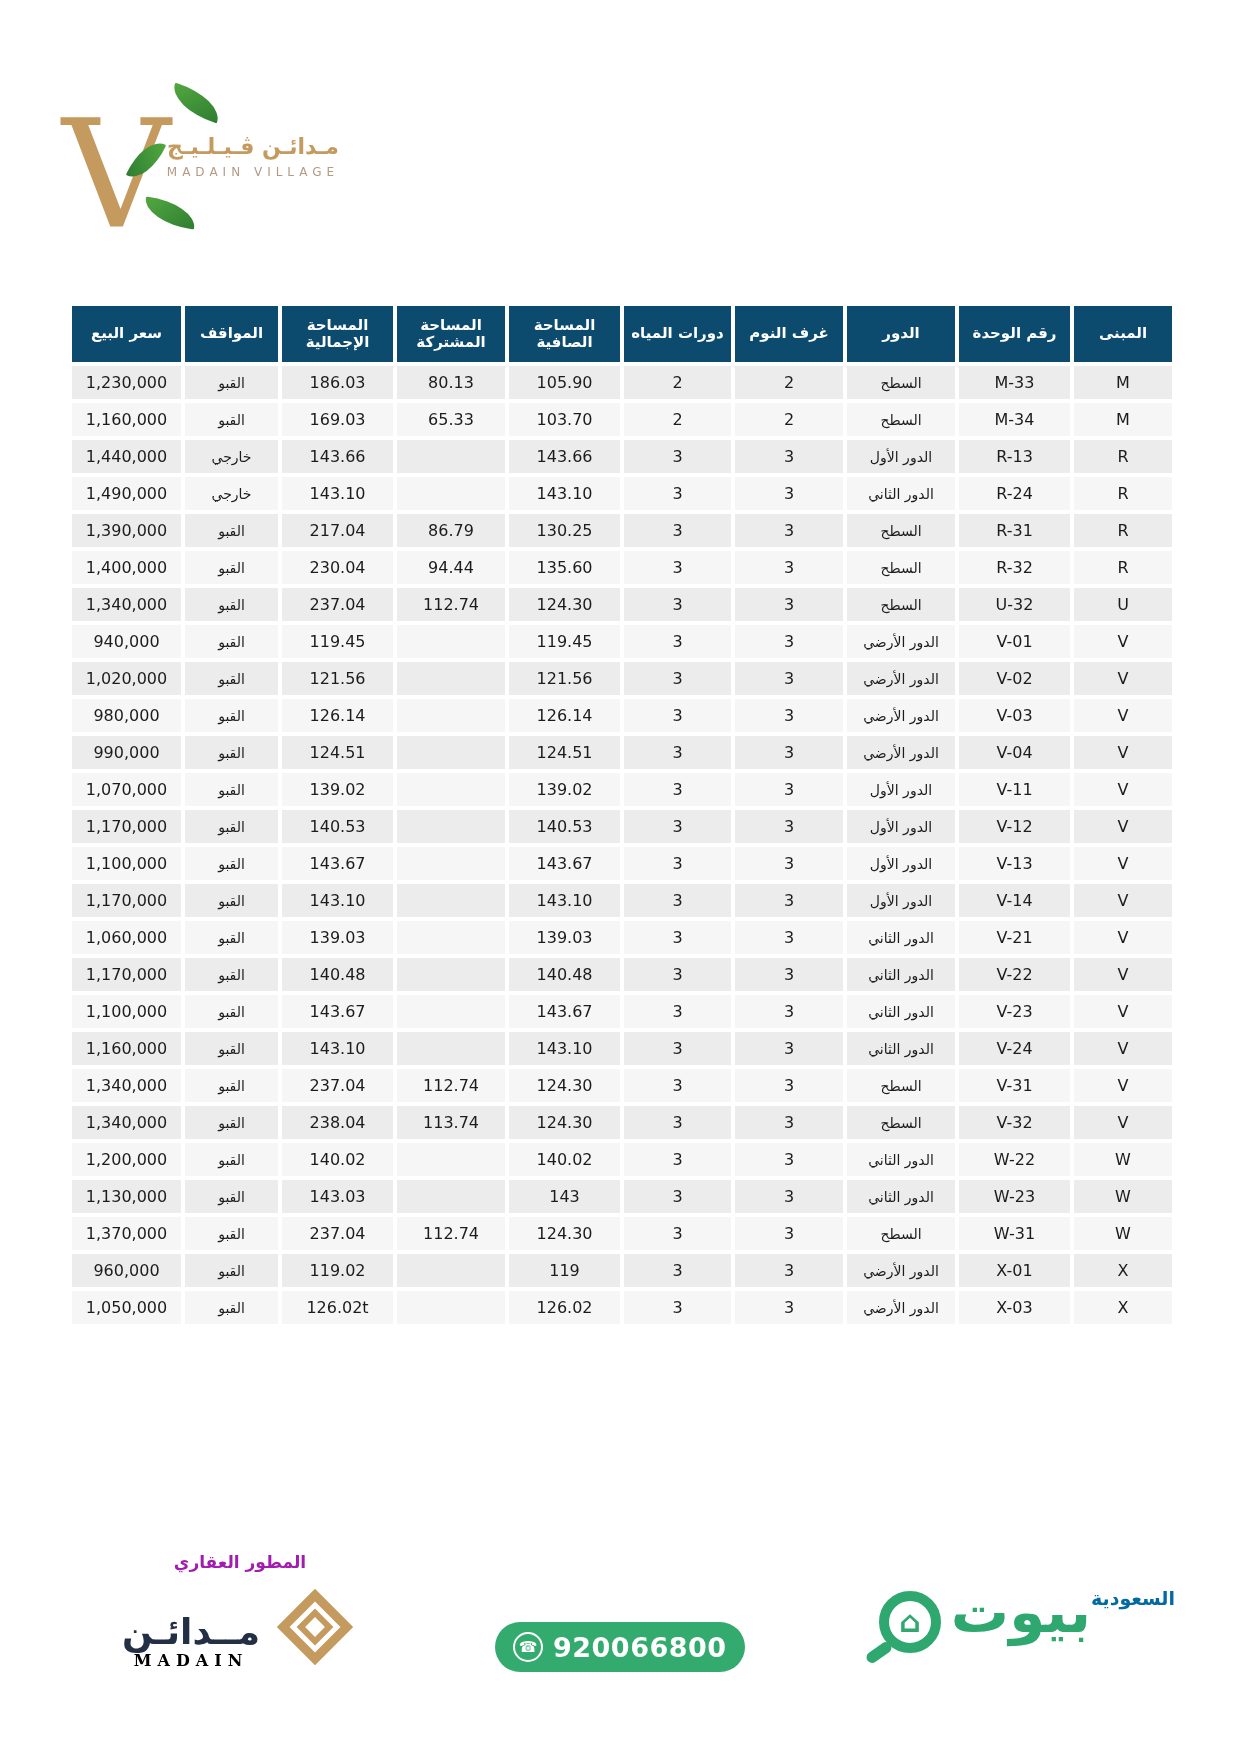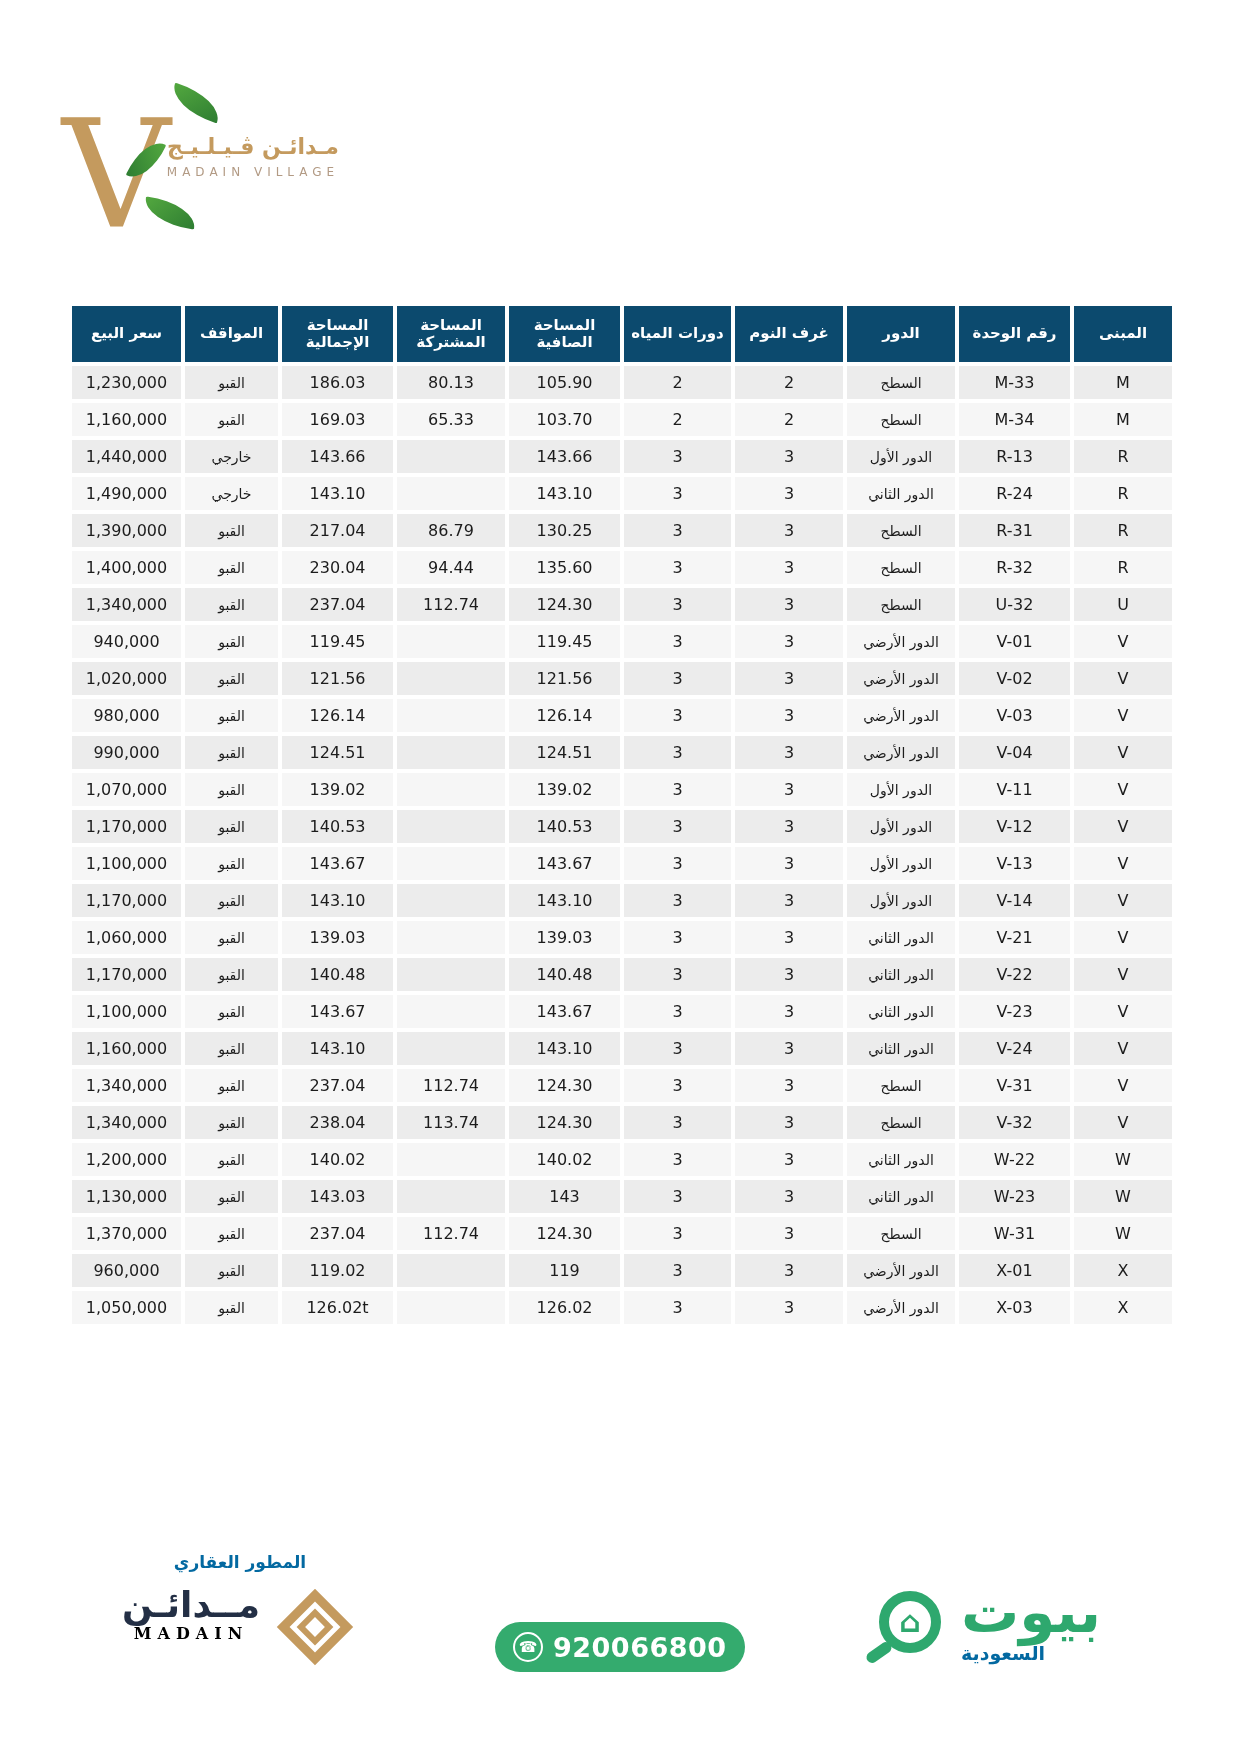--- a/index.html
+++ b/index.html
@@ -47,22 +47,22 @@
   .tcell {
     background:#ececec; display:flex; align-items:center; justify-content:center;
     font-size:16px; color:#1c1c1c; text-align:center; line-height:1;
   }
   .trow.alt .tcell { background:#f6f6f6; }
   .tcell.ar { font-size:14px; }
   .tcell.num { font-size:16px; letter-spacing:0; }
 
   
   .footer-dev { position:absolute; left:105px; top:1552px; width:270px; text-align:center; }
-  .dev-label { color:#0369a1; font-size:17px; font-weight:bold; direction:rtl;text-align:center; }
-  .dev-row { margin-top:14px; display:flex; align-items:flex-start; justify-content:center; gap:14px; direction:rtl; }
+  .dev-label { color:#a21caf; font-size:17px; font-weight:bold; direction:rtl;text-align:center; }
+  .dev-row { margin-top:14px; display:flex; align-items:flex-end; justify-content:center; gap:14px; direction:rtl; }
   .dev-names { display:flex; flex-direction:column; align-items:center; }
   .dev-ar { color:#232f45; font-size:36px; font-weight:bold; line-height:1.05; }
   .dev-en { color:#000000; font-size:16px; letter-spacing:6px; font-family:"DejaVu Serif", serif;font-weight:bold; }
   .diamond-wrap { width:84px; height:84px; position:relative; }
   .diamond {
     position:absolute; left:14px; top:14px; width:54px; height:54px;
     transform:rotate(45deg); border:9px solid #c49a5e;
   }
   .diamond::after {
     content:''; position:absolute; inset:5px; border:6px solid #c49a5e;
@@ -85,21 +85,21 @@
   .bayut-circle {
     position:absolute; left:14px; top:6px; width:62px; height:62px;
     border:10px solid #2ea86e; border-radius:50%;
     display:flex; align-items:center; justify-content:center;
   }
   .bayut-house { font-size:30px; color:#2ea86e; font-weight:bold; line-height:1; }
   .bayut-handle {
     position:absolute; left:0px; top:62px; width:28px; height:11px;
     background:#2ea86e; border-radius:6px; transform:rotate(-35deg);
   }
-  .bayut-texts { display:flex; flex-direction:column; align-items:flex-start; }
+  .bayut-texts { display:flex; flex-direction:row; align-items:flex-start; }
   .bayut-main { color:#2ea86e; font-size:58px; font-weight:bold; line-height:0.95; direction:rtl; }
   .bayut-sub { color:#0369a1; font-size:19px; font-weight:bold; direction:rtl; margin-top:2px; }
 </style>
 </head>
 <body>
 
 <div class="page">
 
   <div class="logo-block">
     <div class="v-mono">V</div>

